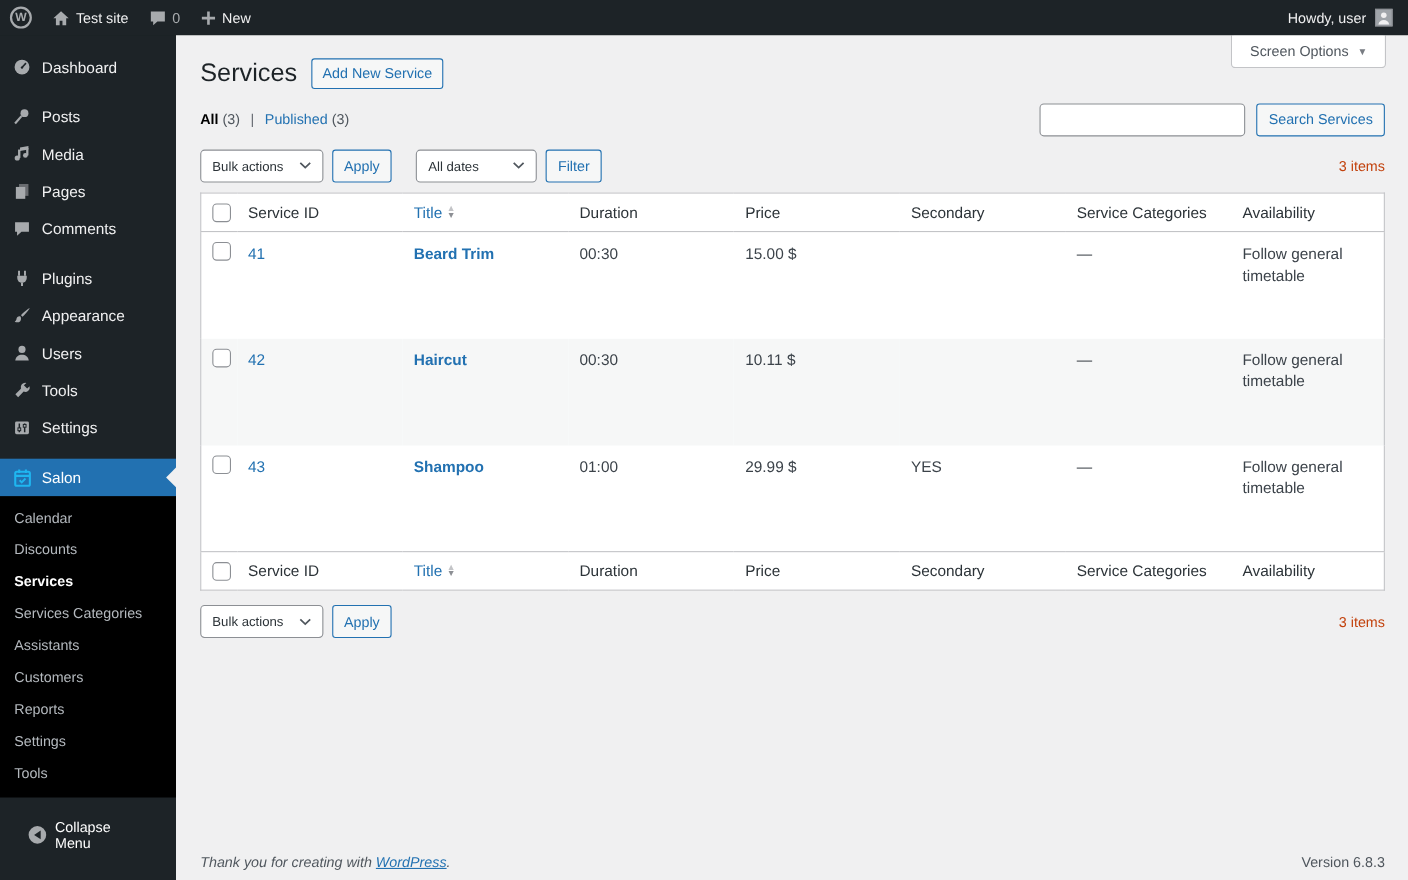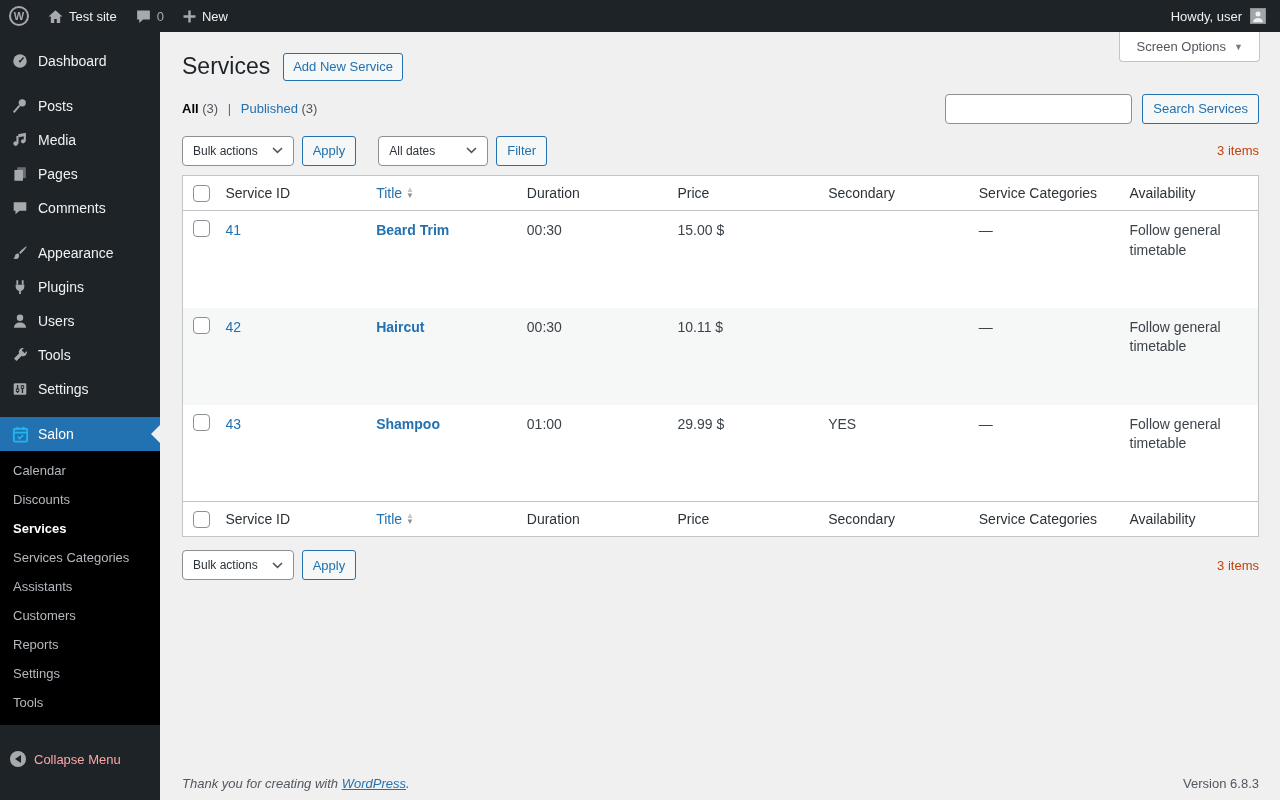--- a/index.html
+++ b/index.html
@@ -51,22 +51,22 @@
     position:absolute; right:0; top:50%; transform:translateY(-50%);
     width:0; height:0;
     border-top:9px solid transparent; border-bottom:9px solid transparent;
     border-right:9px solid #f0f0f1;
   }
   .submenu { list-style:none; margin:0; padding:6px 0 8px 0; background:#000000; }
   .submenu-item { padding:7px 12px 7px 13px; font-size:13px; color:#b4b9be; cursor:pointer; line-height:1.15; }
   .submenu-item.current { color:#fff; font-weight:bold; }
   .collapse-row {
     position:absolute; bottom:24px; left:0; right:0;
-    display:flex; align-items:center; gap:8px; height:34px; padding:0 10px;
-    color:#fca5a5; font-size:13px; cursor:pointer;
+    display:flex; align-items:center; gap:8px; height:34px; padding:0 26px;
+    color:#ffffff; font-size:13px; cursor:pointer;
   }
   .collapse-circle {
     width:16px; height:16px; border-radius:50%; background:#a7aaad;
     display:flex; align-items:center; justify-content:center; flex:0 0 16px;
   }
   .collapse-tri { width:0; height:0; border-top:4px solid transparent; border-bottom:4px solid transparent; border-right:6px solid #1d2327; margin-right:1px; }
 
   
   .content { position:fixed; left:160px; top:32px; width:1120px; height:768px; background:#f0f0f1; }
   .screen-options-tab {
@@ -239,34 +239,34 @@
         <svg width="18" height="18" viewBox="0 0 20 20">
             <path fill="currentColor" d="M3 3.5h14v9.5H9.5L5 17v-4H3z"></path>
           </svg>
       </span>
       <span>Comments</span>
     </li>
     <li class="menu-separator"></li>
     <li class="menu-item">
       <span class="mi-icon">
         <svg width="18" height="18" viewBox="0 0 20 20">
-            <path fill="currentColor" d="M17.8 2.2c-2.3.9-7 5.2-8.8 7.3l1.5 1.5c2.1-1.8 6.4-6.5 7.3-8.8zM8.2 10.6c-1.9-.4-3.7.9-3.8 2.8-.1 1.1-.7 2-1.8 2.4 1.3 1.2 4.3 1.3 5.6-.3.9-1.1 1-2.9.5-4.3z"></path>
-          </svg>
-      </span>
-      <span>Appearance</span>
-    </li>
-    <li class="menu-item">
-      <span class="mi-icon">
-        <svg width="18" height="18" viewBox="0 0 20 20">
             <path d="M7 2.5v5M13 2.5v5" stroke="currentColor" stroke-width="2" fill="none"></path>
             <path fill="currentColor" d="M5.2 7.5h9.6v2.3a4.8 4.8 0 0 1-9.6 0z"></path>
             <path d="M10 14.2v3.6" stroke="currentColor" stroke-width="2" fill="none"></path>
           </svg>
       </span>
       <span>Plugins</span>
+    </li>
+    <li class="menu-item">
+      <span class="mi-icon">
+        <svg width="18" height="18" viewBox="0 0 20 20">
+            <path fill="currentColor" d="M17.8 2.2c-2.3.9-7 5.2-8.8 7.3l1.5 1.5c2.1-1.8 6.4-6.5 7.3-8.8zM8.2 10.6c-1.9-.4-3.7.9-3.8 2.8-.1 1.1-.7 2-1.8 2.4 1.3 1.2 4.3 1.3 5.6-.3.9-1.1 1-2.9.5-4.3z"></path>
+          </svg>
+      </span>
+      <span>Appearance</span>
     </li>
     <li class="menu-item">
       <span class="mi-icon">
         <svg width="18" height="18" viewBox="0 0 20 20">
             <circle cx="10" cy="6.3" r="3.6" fill="currentColor"></circle>
             <path fill="currentColor" d="M3.2 17.5c.4-3.9 3.3-5.8 6.8-5.8s6.4 1.9 6.8 5.8z"></path>
           </svg>
       </span>
       <span>Users</span>
     </li>

